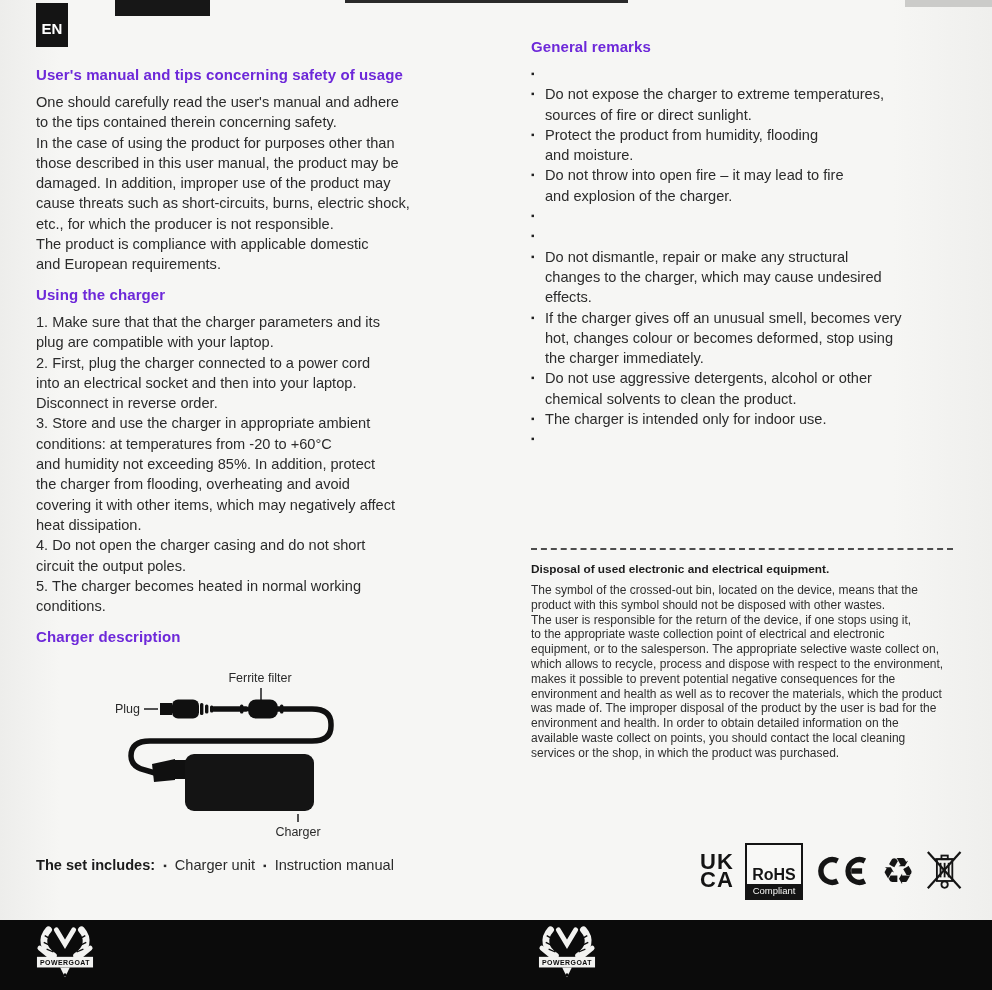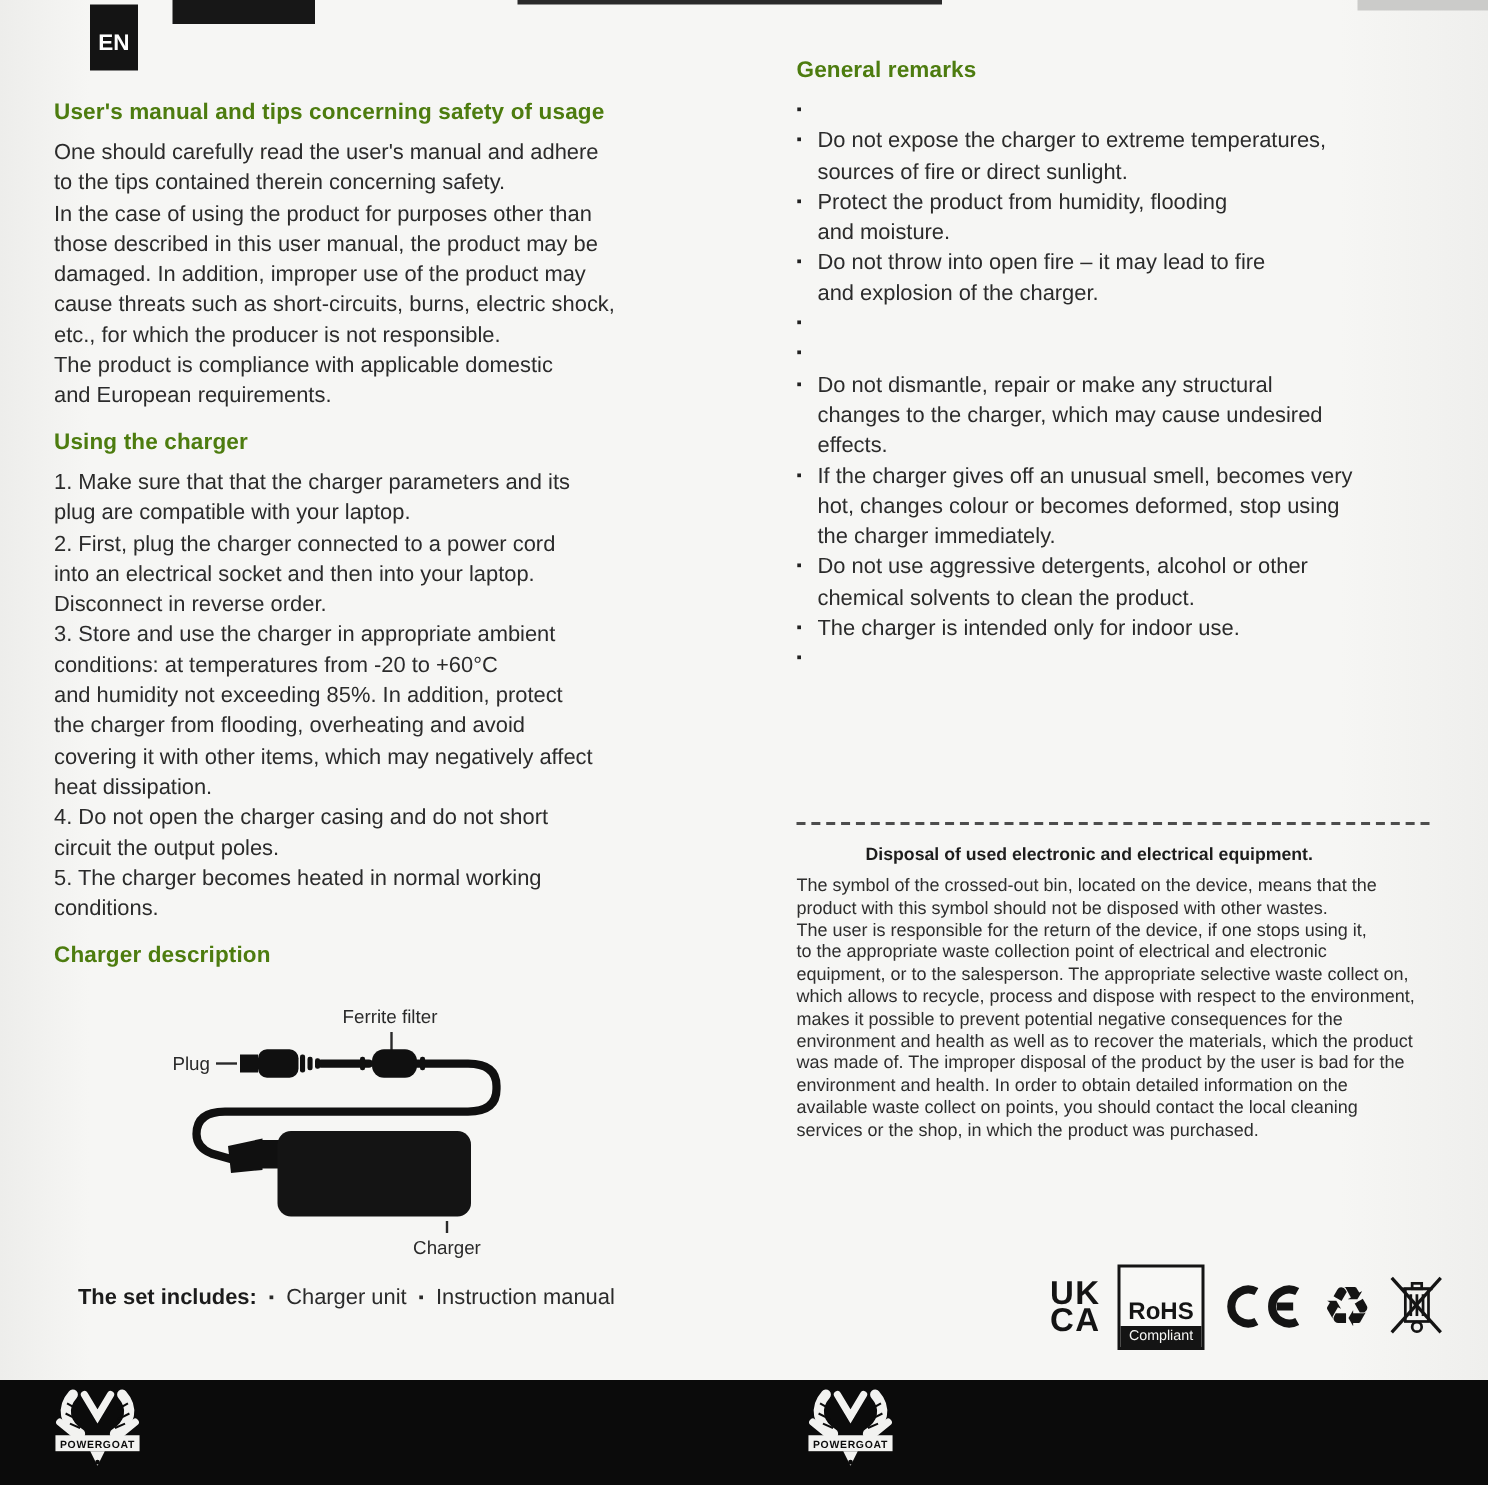--- a/index.html
+++ b/index.html
@@ -14,40 +14,40 @@
   .pre { white-space:pre-line; }
 
   
   .edge-a { position:absolute; left:115px; top:0; width:95px; height:16px; background:#171717; }
   .edge-b { position:absolute; left:345px; top:0; width:283px; height:3px; background:#2a2a2a; }
   .edge-c { position:absolute; left:905px; top:0; width:87px; height:7px; background:#cbcbc9; }
 
   .lang-badge {
     position:absolute; left:36px; top:3px; width:32px; height:44px;
     background:#141414; color:#fff; font-weight:bold; font-size:15px;
-    display:flex; align-items:center; justify-content:center; padding-top:6px;margin-left:24px;
+    display:flex; align-items:center; justify-content:center; padding-top:6px;
   }
 
-  .h1 { position:absolute; font-size:15px; font-weight:bold; color:#4d7c0f; letter-spacing:.1px; }
+  .h1 { position:absolute; font-size:15px; font-weight:bold; color:#6d28d9; letter-spacing:.1px; }
   .body-txt { position:absolute; font-size:14.6px; line-height:20.3px; color:#2b2b2b; }
 
   .l-col { left:36px; width:452px; }
 
   
   .bullets { position:absolute; left:531px; top:64px; width:436px; }
   .b-row { display:flex; font-size:14.6px; line-height:20.3px; color:#2b2b2b; }
   .b-dot { width:14px; flex:0 0 14px; font-size:10px; line-height:20.3px; color:#222; }
 
   .dash-sep { position:absolute; left:531px; top:548px; width:422px; height:0; border-top:2px dashed #4d4d4d; }
 
-  .disposal-title { position:absolute; left:531px; top:562px; font-size:11.8px; font-weight:bold; color:#1c1c1c;margin-left:46px; }
+  .disposal-title { position:absolute; left:531px; top:562px; font-size:11.8px; font-weight:bold; color:#1c1c1c; }
   .disposal-body  { position:absolute; left:531px; top:583px; width:436px; font-size:12px; line-height:14.8px; color:#2e2e2e; }
 
   
-  .set-line { position:absolute; left:52px; top:857px; font-size:14.6px; color:#2b2b2b; display:flex; align-items:baseline; gap:8px; }
+  .set-line { position:absolute; left:36px; top:857px; font-size:14.6px; color:#2b2b2b; display:flex; align-items:baseline; gap:8px; }
   .set-line .lbl { font-weight:bold; color:#1b1b1b; }
   .sq { font-size:10px; position:relative; top:-1px; }
 
   
   .marks { position:absolute; left:700px; top:846px; width:262px; height:50px; display:flex; align-items:center; gap:11px; color:#141414; }
   .ukca { font-weight:bold; font-size:22px; line-height:18px; letter-spacing:1px; text-align:left; }
   .rohs { border:2px solid #141414; width:64px; text-align:center; background:#f8f8f6; }
   .rohs-top { font-size:16px; font-weight:bold; padding:1px 2px 0; color:#141414;margin-top:20px; }
   .rohs-bot { background:#141414; color:#f5f5f3; font-size:9.5px; padding:1px 2px 2px; }
   .recycle { font-size:37px; line-height:1; color:#141414; }

